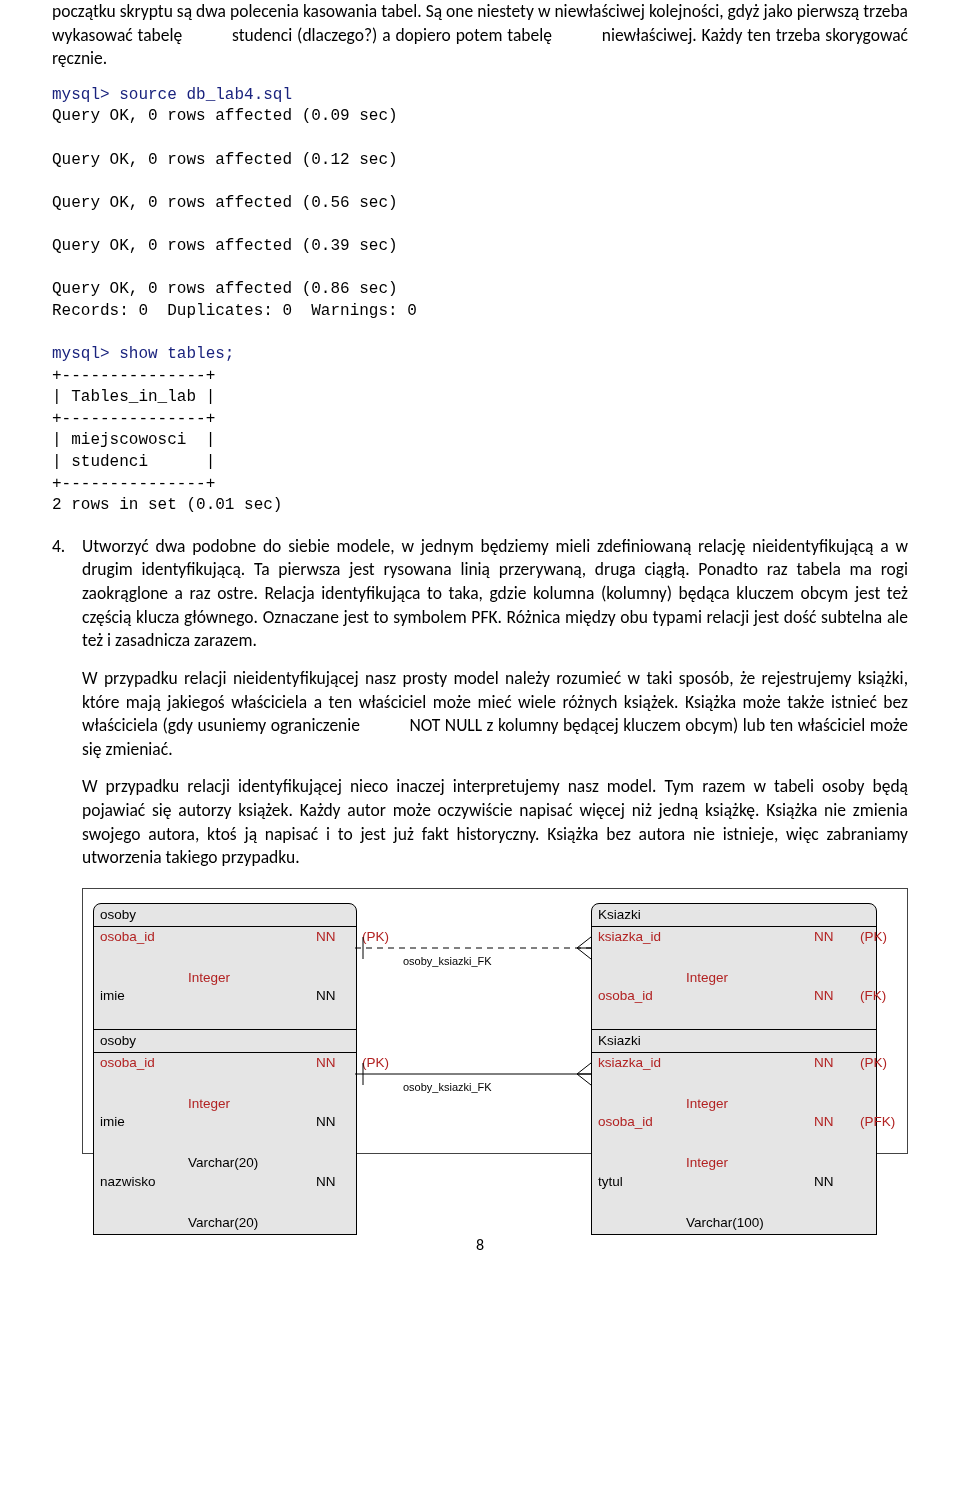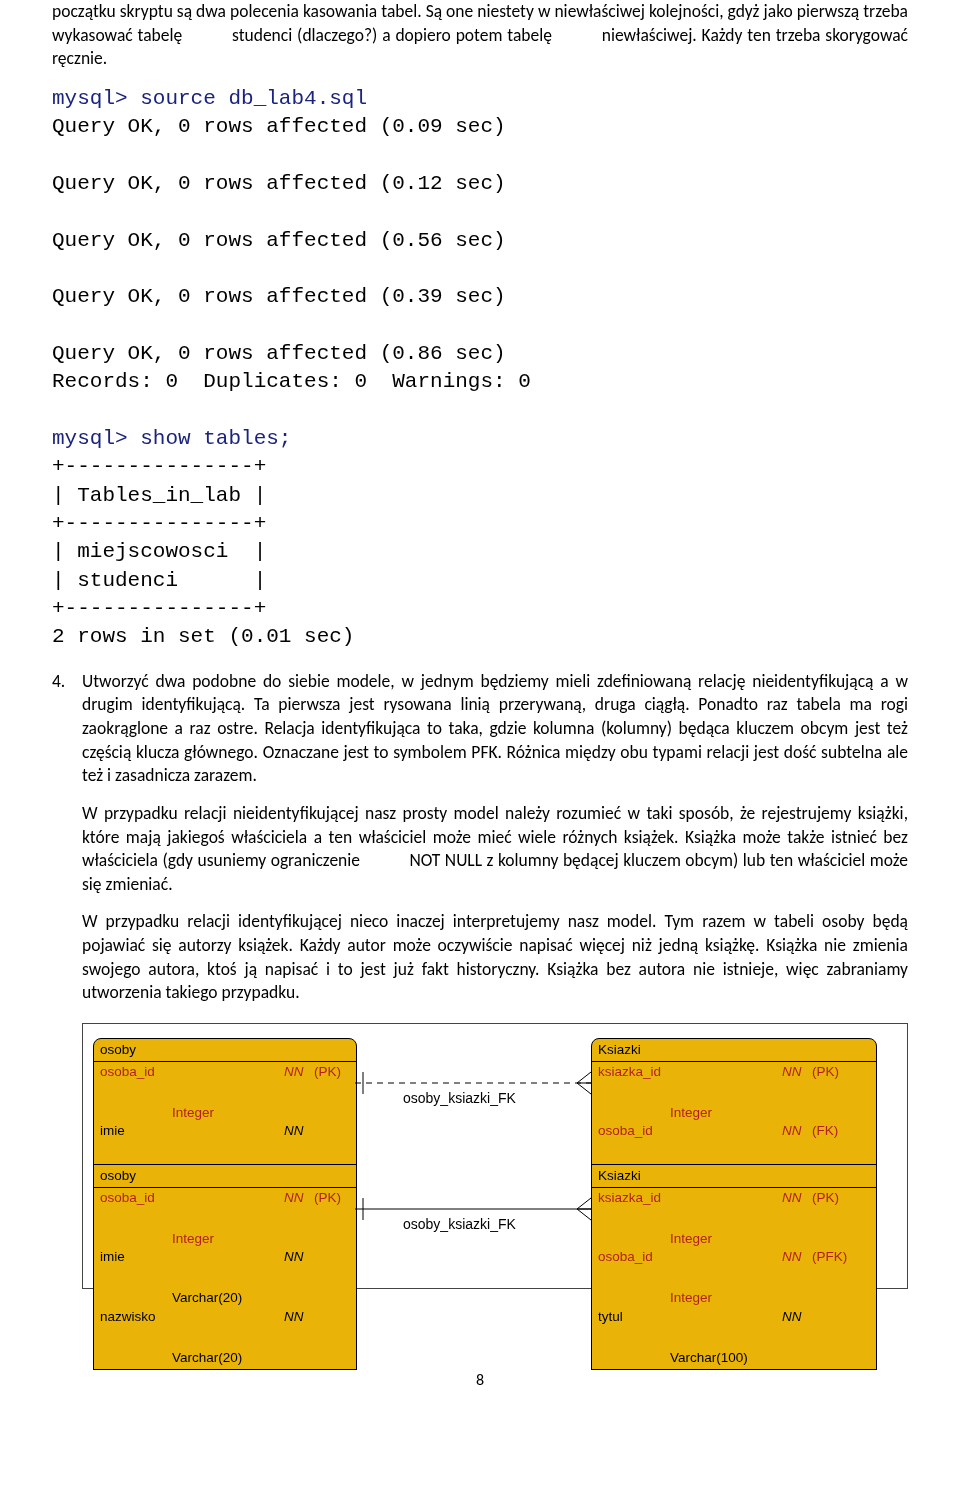--- a/index.html
+++ b/index.html
@@ -1,38 +1,38 @@
 <!DOCTYPE html>
 <html><head>
 <meta charset="utf-8">
 <style>
   html,body{margin:0;padding:0;background:#fff;color:#000;}
   body{width:960px;min-height:1489px;font-family:Calibri,Arial,sans-serif;font-size:17.5px;line-height:1.35;}
   .page{padding:0 52px 40px 52px;}
   p{margin:0 0 14px 0;text-align:justify;}
   .em{margin-left:45px;}
-  pre{font-family:"Courier New",monospace;font-size:21px;line-height:1.35;margin:6px 0 18px 0;white-space:pre;}
+  pre{font-family:"Courier New",monospace;font-size:16px;line-height:1.35;margin:6px 0 18px 0;white-space:pre;}
   .cmd{color:#1a237e;}
   .ol4{display:flex;align-items:flex-start;margin-top:6px;}
   .ol4 .num{flex:0 0 30px;}
   .ol4 .body{flex:1;}
   .ol4 p{text-align:justify;}
   .diagram-box{border:1px solid #444;margin:18px 0 0 0;padding:14px 10px 12px 10px;}
   .model{position:relative;height:108px;margin-bottom:18px;}
   .model:last-child{margin-bottom:4px;}
-  .tbl{position:absolute;border:1px solid #000;background:#eab308;font-family:Arial,sans-serif;font-size:13.5px;}
+  .tbl{position:absolute;border:1px solid #000;background:#e5e5e5;font-family:Arial,sans-serif;font-size:13.5px;}
   .tbl .hdr{border-bottom:1px solid #000;padding:2px 6px 2px 6px;}
   .tbl .rows{padding:1px 6px 2px 6px;}
-  .tbl .r{display:flex;gap:0;white-space:nowrap;}
+  .tbl .r{display:flex;gap:16px;white-space:nowrap;}
   .tbl .c-name{min-width:72px;}
   .tbl .c-type{min-width:112px;margin-top:41px;}
-  .tbl .c-nn{min-width:30px;font-style:italic;}
+  .tbl .c-nn{min-width:30px;}
   .tbl .c-key{min-width:36px;}
   .red{color:#b22222;}
-  .rel{position:absolute;font-family:Arial,sans-serif;font-size:14px;}
+  .rel{position:absolute;font-family:Arial,sans-serif;font-size:11px;}
   svg.conn{position:absolute;overflow:visible;pointer-events:none;}
   .pagenum{text-align:center;font-size:16px;margin-top:80px;}
 </style>
 </head>
 <body>
 
 <div class="page">
 
   <p>
     <span>początku skryptu są dwa polecenia kasowania tabel. Są one niestety w niewłaściwej kolejności, gdyż jako pierwszą trzeba wykasować tabelę </span><span class="em">studenci</span><span> (dlaczego?) a dopiero potem tabelę </span><span class="em">niewłaściwej</span><span>. Każdy ten trzeba skorygować ręcznie.</span>

